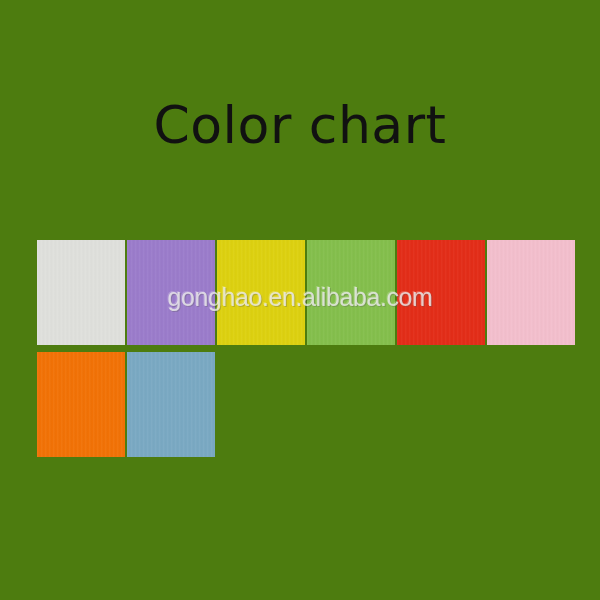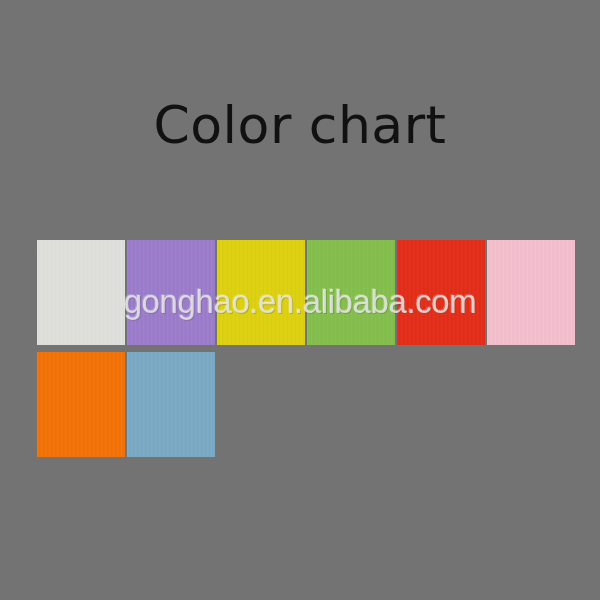--- a/index.html
+++ b/index.html
@@ -79,36 +79,36 @@
   }
 
   
   #watermark {
     position: absolute;
     left: 0;
     top: 283px;
     width: 600px;
     text-align: center;
     font-family: "Liberation Sans", sans-serif;
-    font-size: 33px;
+    font-size: 25px;
     font-weight: 400;
     letter-spacing: -0.4px;
     color: rgba(236, 236, 236, 0.80);
     text-shadow:
        1px 1px 0 rgba(90, 90, 90, 0.30),
       -1px -1px 0 rgba(255, 255, 255, 0.22);
     white-space: nowrap;
     pointer-events: none;
     user-select: none;
   }
 </style>
 </head>
 <body style="background: rgb(255, 255, 255);">
 
-<div id="page" style="background: #737373;">
+<div id="page" style="background: #4d7c0f;">
 
   <div id="chart-title" style="color: rgb(17, 17, 17);">Color chart</div>
 
   <div id="swatch-grid">
     <div class="swatch-row row-0" style="height: 105px;">
         <div class="swatch" title="Light Grey #dfe0dc" style="left: 0px; width: 88px; height: 105px; background: rgb(223, 224, 220);"></div>
         <div class="swatch" title="Purple #9b7ccb" style="left: 90px; width: 88px; height: 105px; background: rgb(155, 124, 203);"></div>
         <div class="swatch" title="Yellow #ddd110" style="left: 180px; width: 88px; height: 105px; background: rgb(221, 209, 16);"></div>
         <div class="swatch" title="Green #84bf4c" style="left: 270px; width: 88px; height: 105px; background: rgb(132, 191, 76);"></div>
         <div class="swatch" title="Red #e32d18" style="left: 360px; width: 88px; height: 105px; background: rgb(227, 45, 24);"></div>

